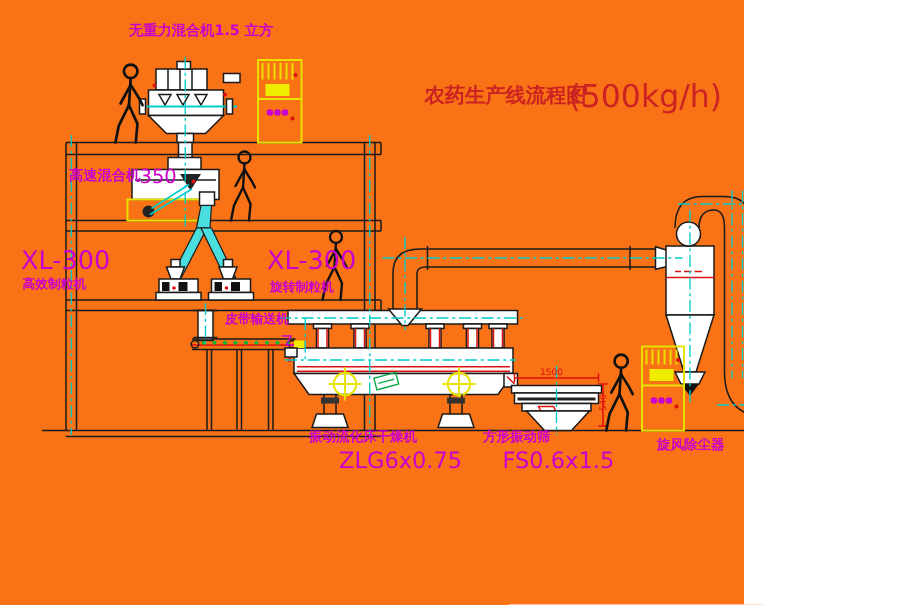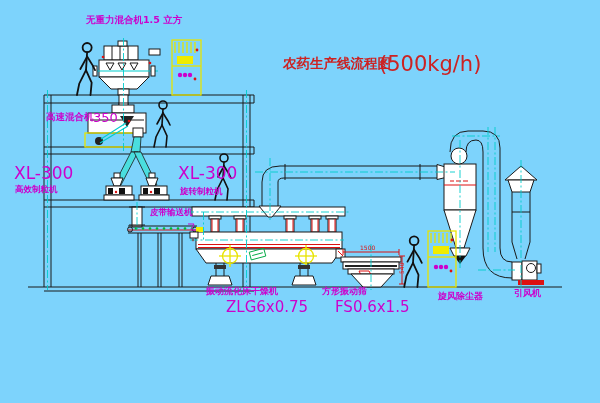--- a/index.html
+++ b/index.html
@@ -1,16 +1,16 @@
 <!DOCTYPE html>
 <html><head>
 <meta charset="utf-8">
 <style>
   html,body{margin:0;padding:0;background:#fff;}
-  #stage{position:relative;width:600px;height:403px;background:#7dd3fc;overflow:hidden;
+  #stage{position:relative;width:496px;height:403px;background:#f97316;overflow:hidden;
          font-family:"DejaVu Sans","Liberation Sans",sans-serif;}
   svg{position:absolute;left:0;top:0;}
   .blk{stroke:#1a1a1a;stroke-width:1;fill:none;}
   .fw{stroke:#1a1a1a;stroke-width:1;fill:#ffffff;}
   .cl{stroke:#00cccc;stroke-width:.9;fill:none;stroke-dasharray:8 2.5 2 2.5;}
   .red{stroke:#dd1111;stroke-width:1;fill:none;}
   .yel{stroke:#e8e400;stroke-width:1.3;fill:none;}
   .yfill{fill:#f0ec00;stroke:none;}
   .mag{fill:#cc00cc;}
   .grn{stroke:#00aa44;stroke-width:.9;fill:none;}

